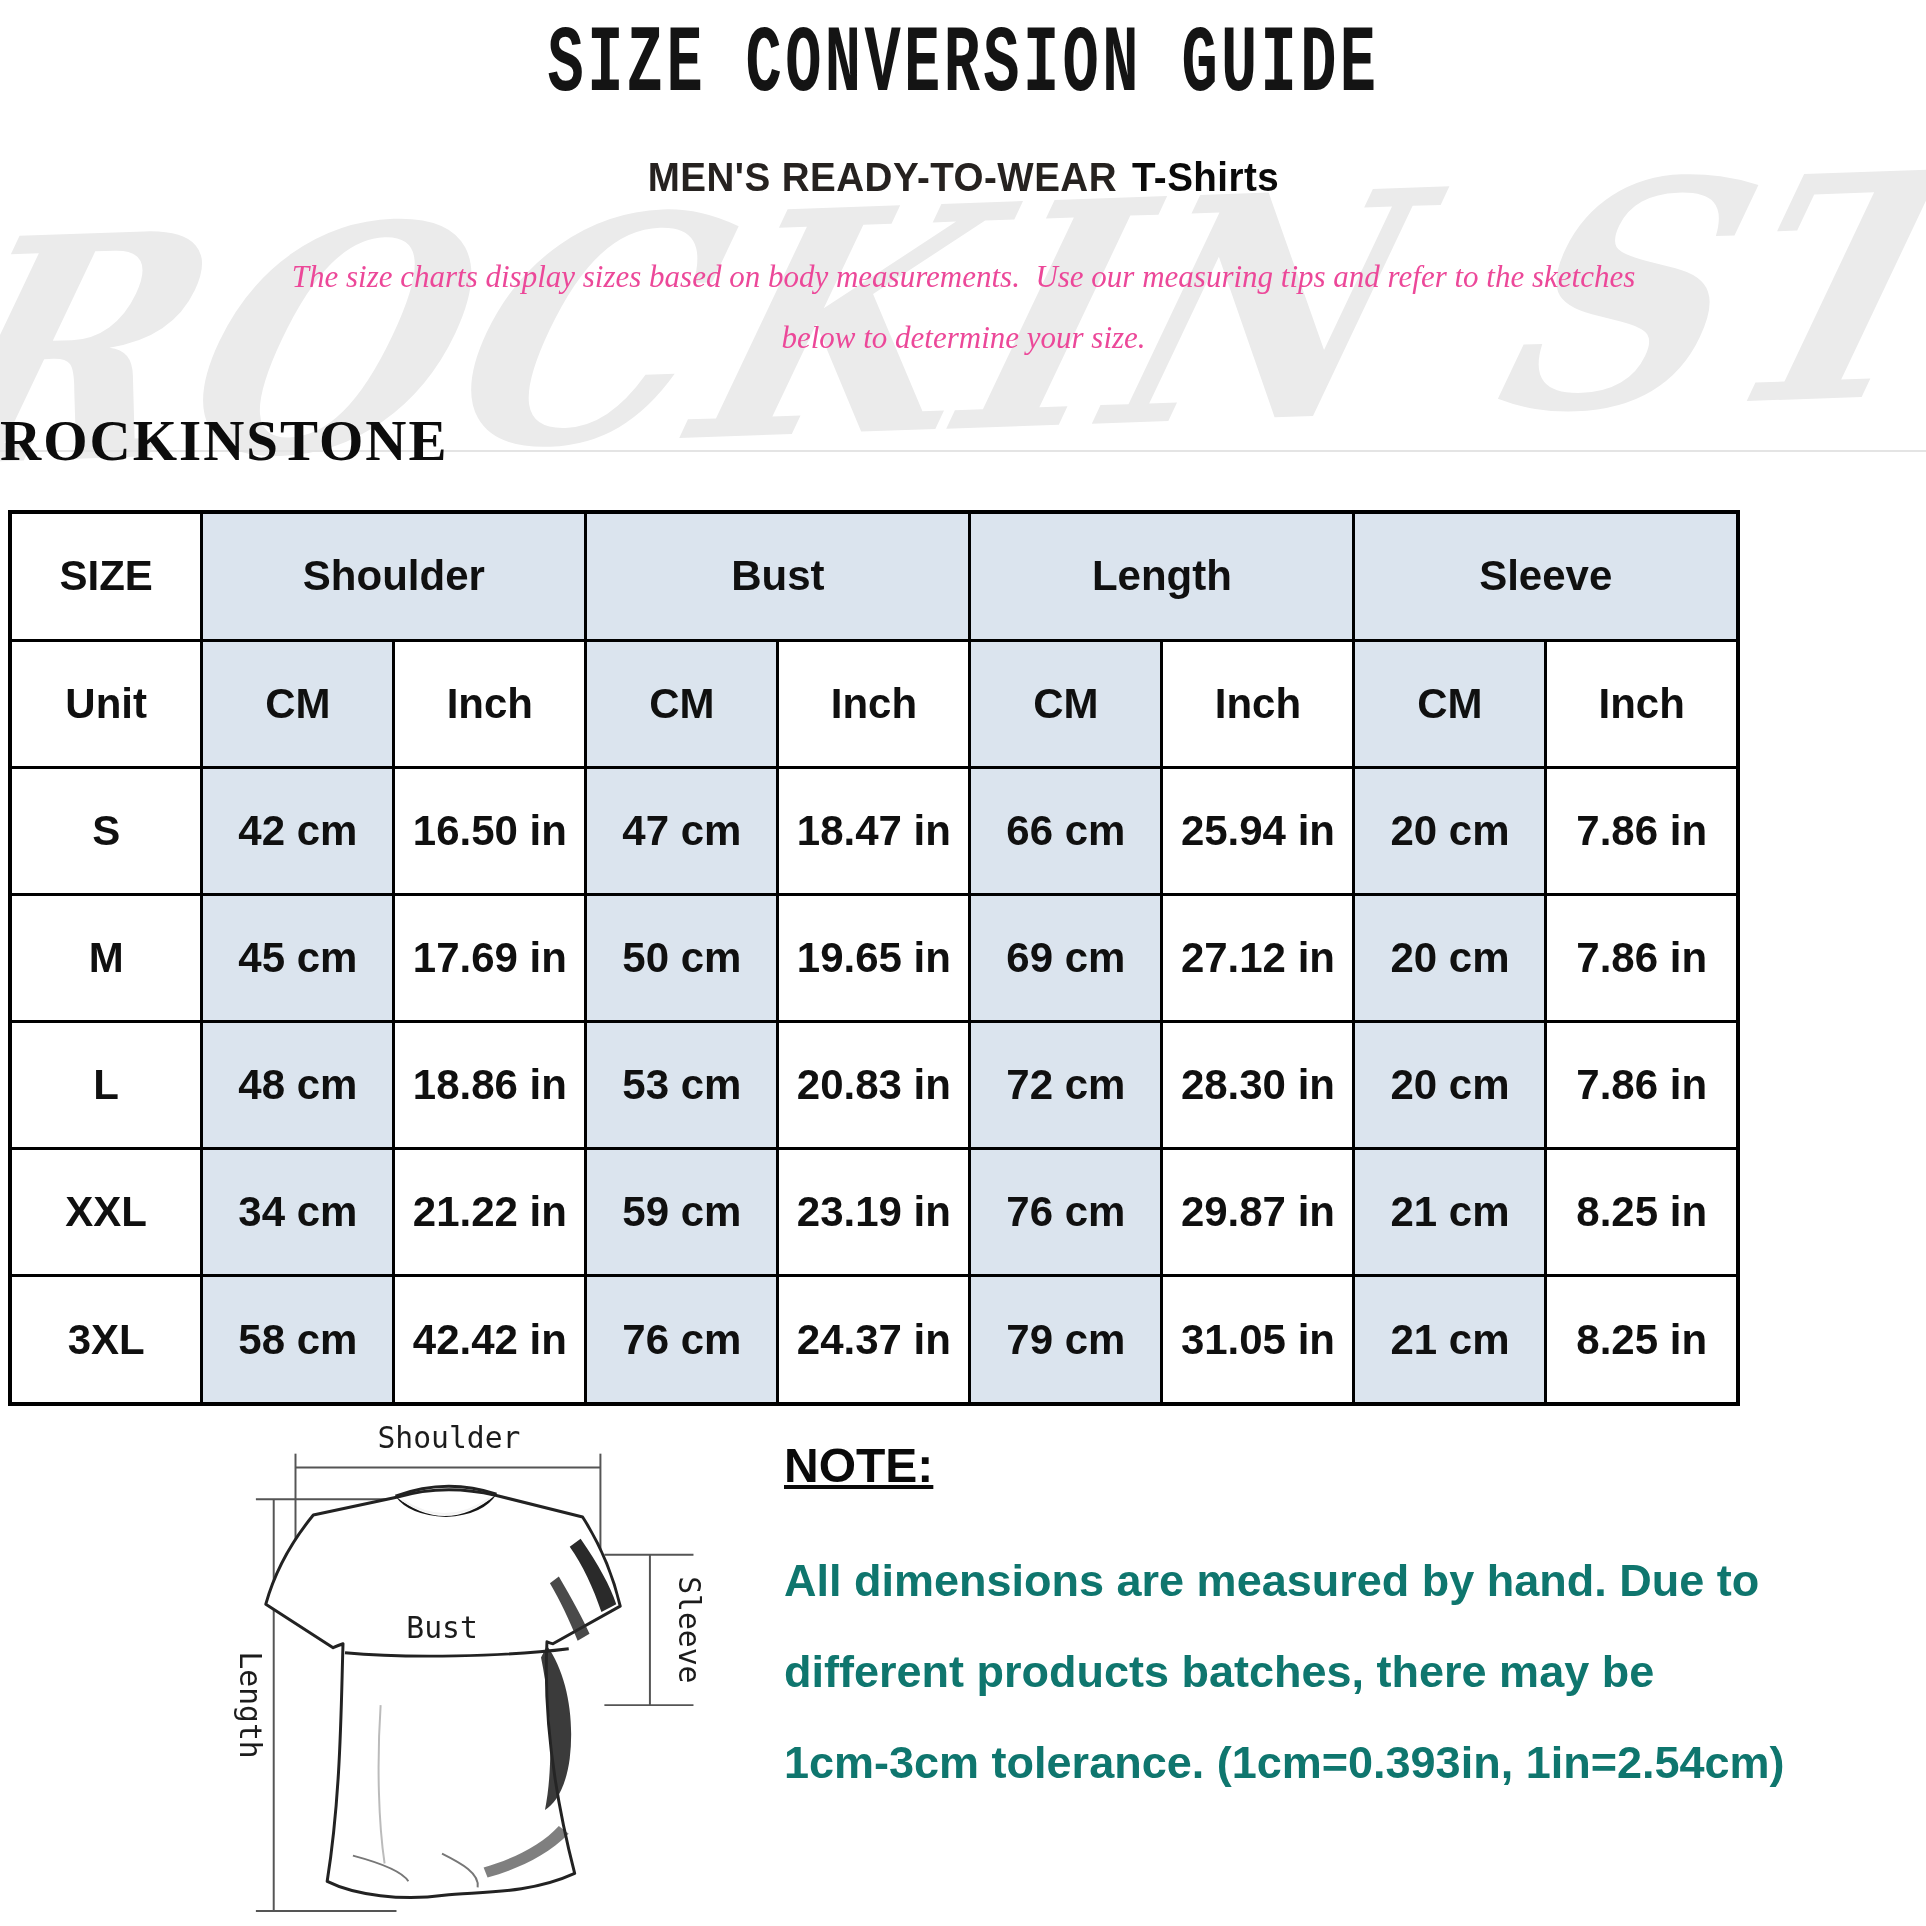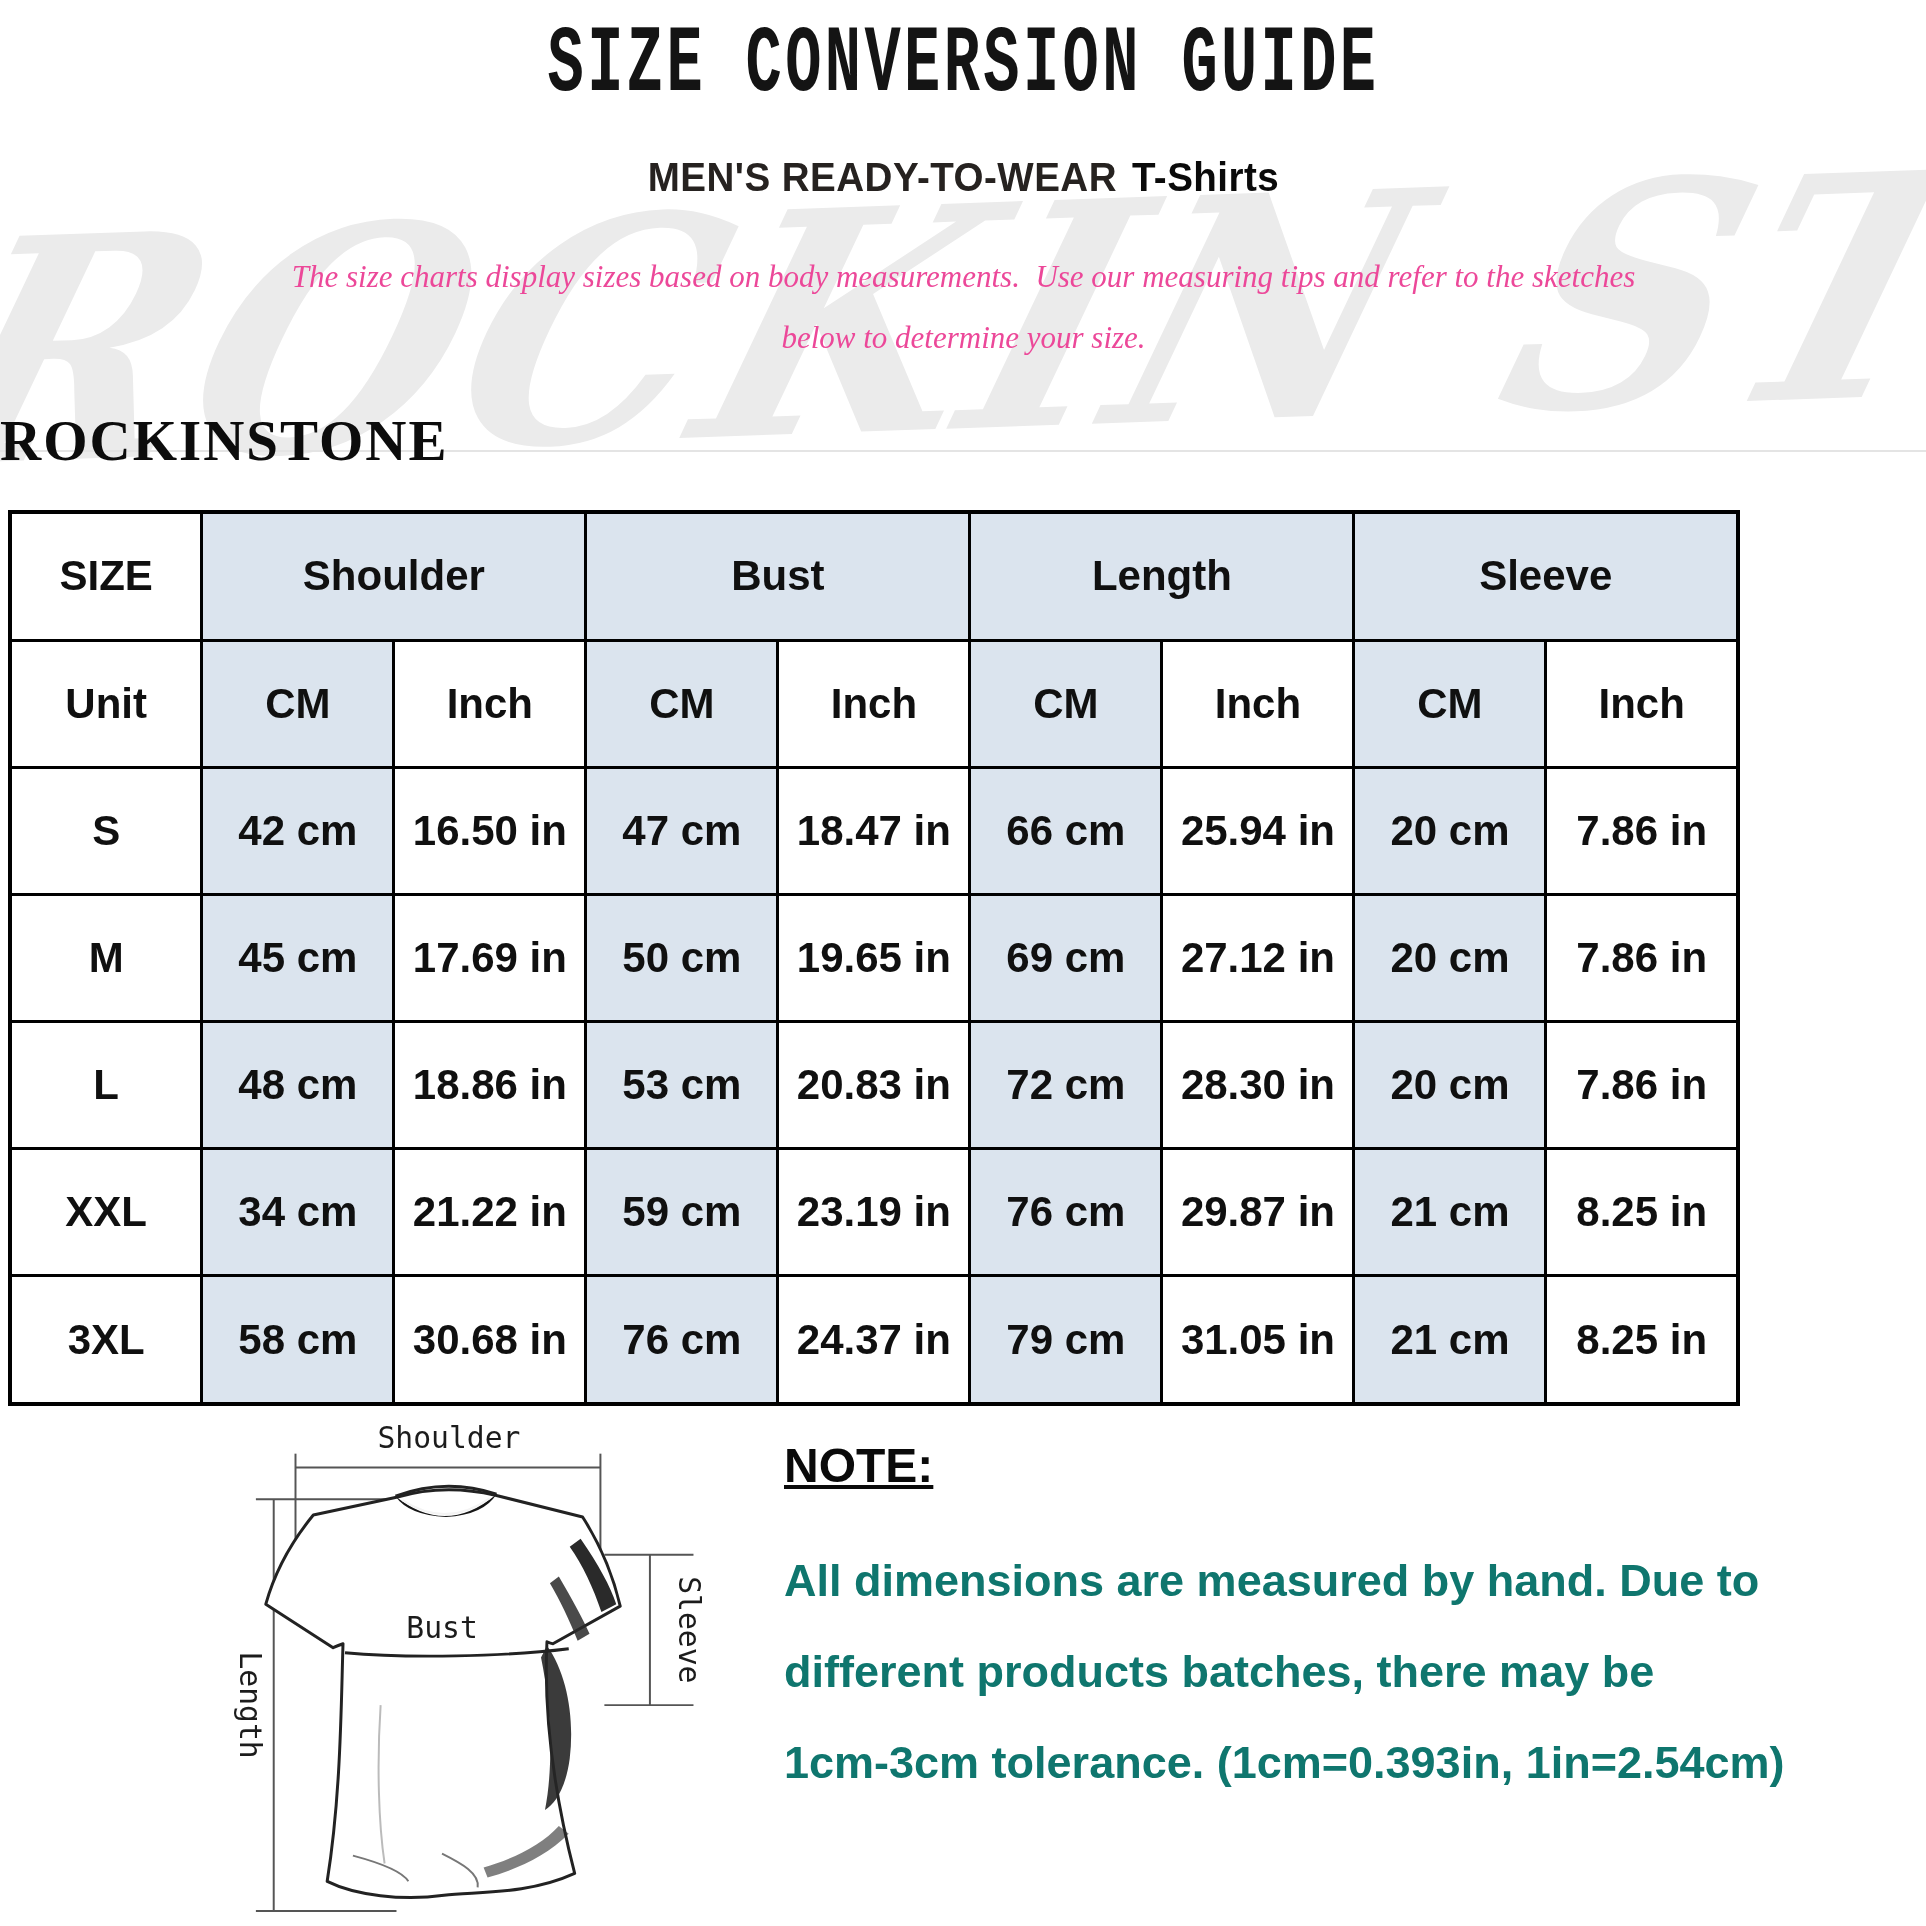--- a/index.html
+++ b/index.html
@@ -154,21 +154,21 @@
     <td>59 cm</td>
     <td>23.19 in</td>
     <td>76 cm</td>
     <td>29.87 in</td>
     <td>21 cm</td>
     <td>8.25 in</td>
   </tr>
   <tr class="data-row">
     <td>3XL</td>
     <td>58 cm</td>
-    <td>30.68 in</td>
+    <td>42.42 in</td>
     <td>76 cm</td>
     <td>24.37 in</td>
     <td>79 cm</td>
     <td>31.05 in</td>
     <td>21 cm</td>
     <td>8.25 in</td>
   </tr>
 </tbody>
   </table>
 

